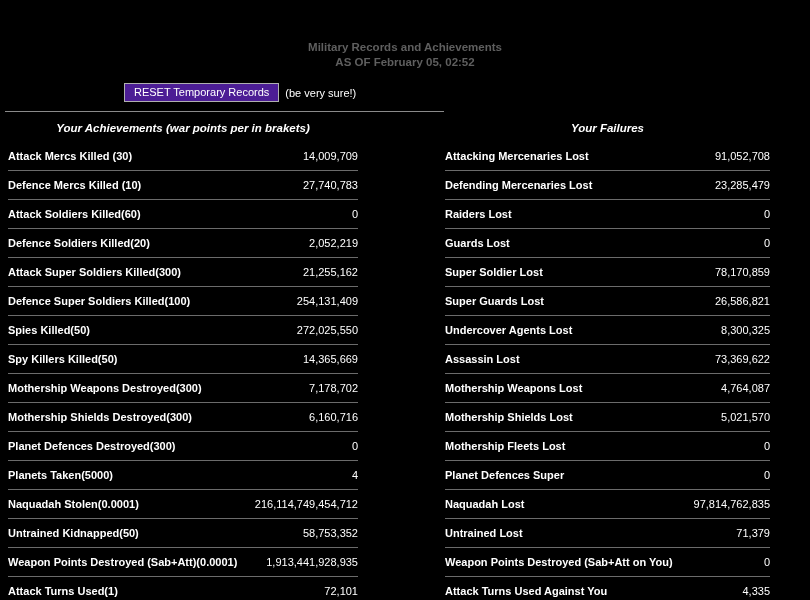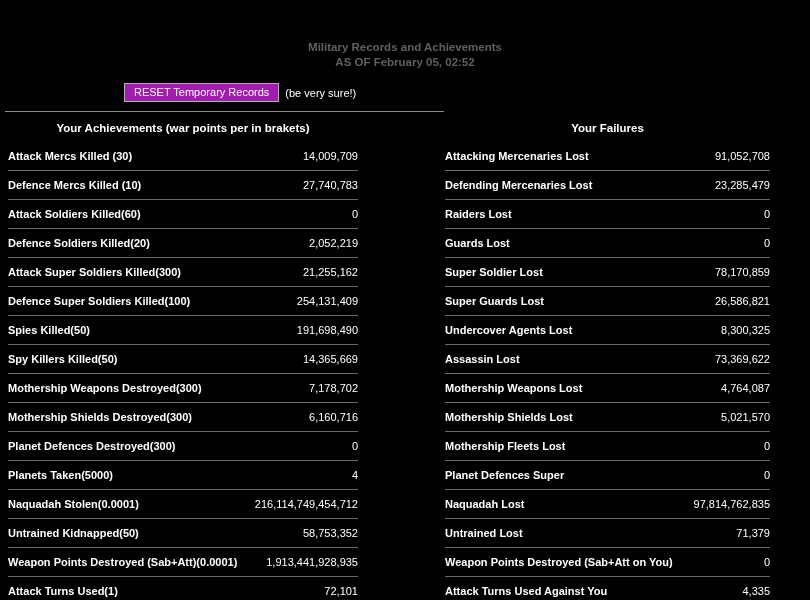--- a/index.html
+++ b/index.html
@@ -25,21 +25,21 @@
     font-weight: bold;
     font-size: 11.5px;
     line-height: 15px;
   }
   .reset-row {
     display: flex;
     align-items: center;
     margin: 13px 0 0 124px;
   }
   .reset-button {
-    background: #a21caf;
+    background: #4c1d95;
     color: #ffffff;
     border: 1px solid #b0b0b0;
     font-family: "Liberation Sans", "DejaVu Sans", sans-serif;
     font-size: 11px;
     padding: 2px 9px 3px 9px;
     cursor: pointer;
   }
   .reset-warning {
     color: #ffffff;
     font-size: 11px;
@@ -61,20 +61,21 @@
   .column-right {
     margin-left: 87px;
     width: 325px;
   }
   .section-title {
     padding: 10px 0 8px 0;
     text-align: center;
     color: #ffffff;
     font-weight: bold;
     font-size: 11.5px;
+    font-style: italic;
   }
   .record-row {
     height: 28px;
     display: flex;
     justify-content: space-between;
     align-items: center;
     border-bottom: 1px solid #6b6b6b;
     text-decoration: underline;
   }
   .record-label {
@@ -131,21 +132,21 @@
           <div class="record-row">
             <span class="record-label">Attack Super Soldiers Killed(300)</span>
             <span class="record-value">21,255,162</span>
           </div>
           <div class="record-row">
             <span class="record-label">Defence Super Soldiers Killed(100)</span>
             <span class="record-value">254,131,409</span>
           </div>
           <div class="record-row">
             <span class="record-label">Spies Killed(50)</span>
-            <span class="record-value">191,698,490</span>
+            <span class="record-value">272,025,550</span>
           </div>
           <div class="record-row">
             <span class="record-label">Spy Killers Killed(50)</span>
             <span class="record-value">14,365,669</span>
           </div>
           <div class="record-row">
             <span class="record-label">Mothership Weapons Destroyed(300)</span>
             <span class="record-value">7,178,702</span>
           </div>
           <div class="record-row">

